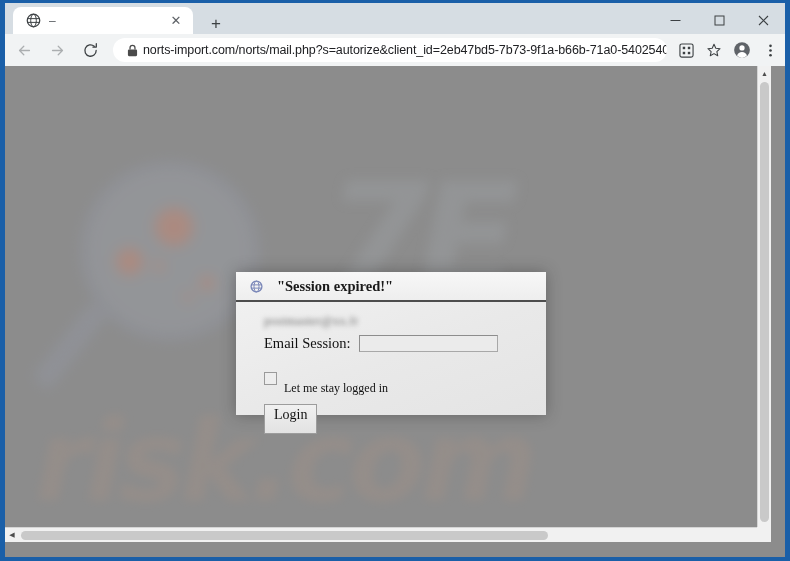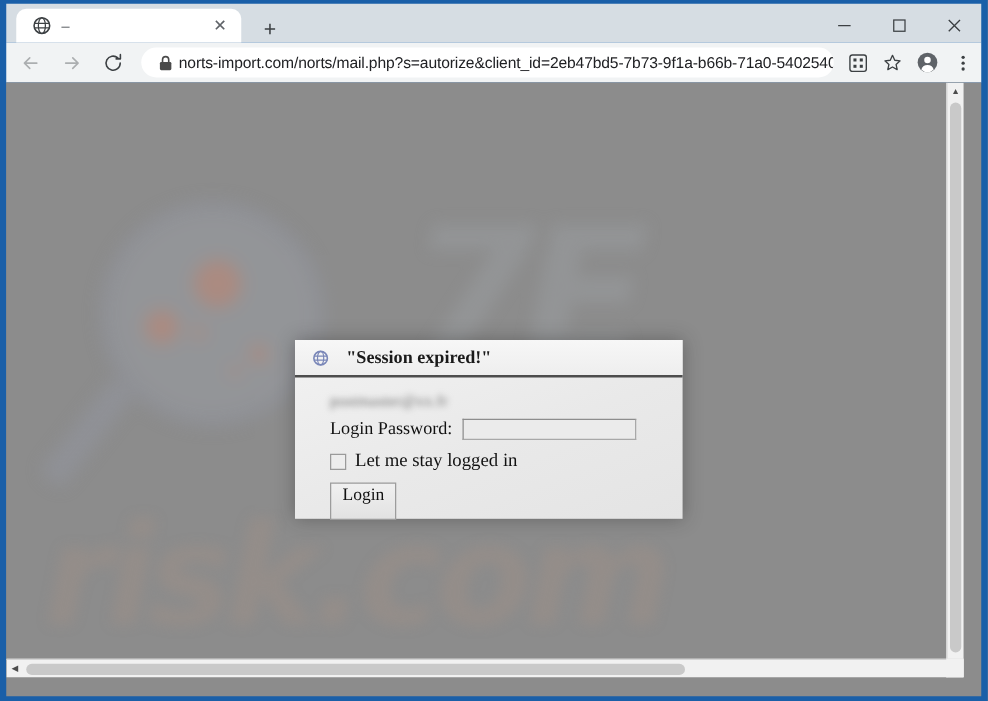--- a/index.html
+++ b/index.html
@@ -202,21 +202,21 @@
     display:flex;align-items:center;
   }
   #stay-logged-checkbox{
     width:11px;height:11px;
     border:1px solid #9a9a9a;
     background:#ededed;
     flex:0 0 auto;cursor:pointer;
   }
   #stay-logged-label{
     margin-left:7px;
-    font-size:15px;color:#111;white-space:nowrap;
+    font-size:12px;color:#111;white-space:nowrap;margin-top:20px;
   }
   #login-button{
     margin-top:8px;
     display:inline-block;
     padding:2px 9px 10px 9px;
     background:linear-gradient(180deg,#f0f0f0 0%,#e2e2e2 100%);
     border:1px solid #9c9c9c;
     font-family:"Liberation Serif", serif;
     font-size:14px;color:#111;
     cursor:pointer;
@@ -379,21 +379,21 @@
               <path d="M2.2 9 H21.8 M2.2 15 H21.8" stroke="#7a87b8" stroke-width="1.8" fill="none"></path>
             </svg>
           </span>
           <span id="dialog-title">"Session expired!"</span>
         </div>
 
         <div id="dialog-body">
           <div id="account-email">postmaster@xx.fr</div>
 
           <div id="password-row">
-            <span id="password-label">Login Password:</span>
+            <span id="password-label">Email Session:</span>
             <input id="password-input" type="password" placeholder="" style="">
           </div>
 
           <div id="stay-logged-row">
             <span id="stay-logged-checkbox"></span>
             <span id="stay-logged-label">Let me stay logged in</span>
           </div>
 
           <div id="login-button">Login</div>
         </div>

